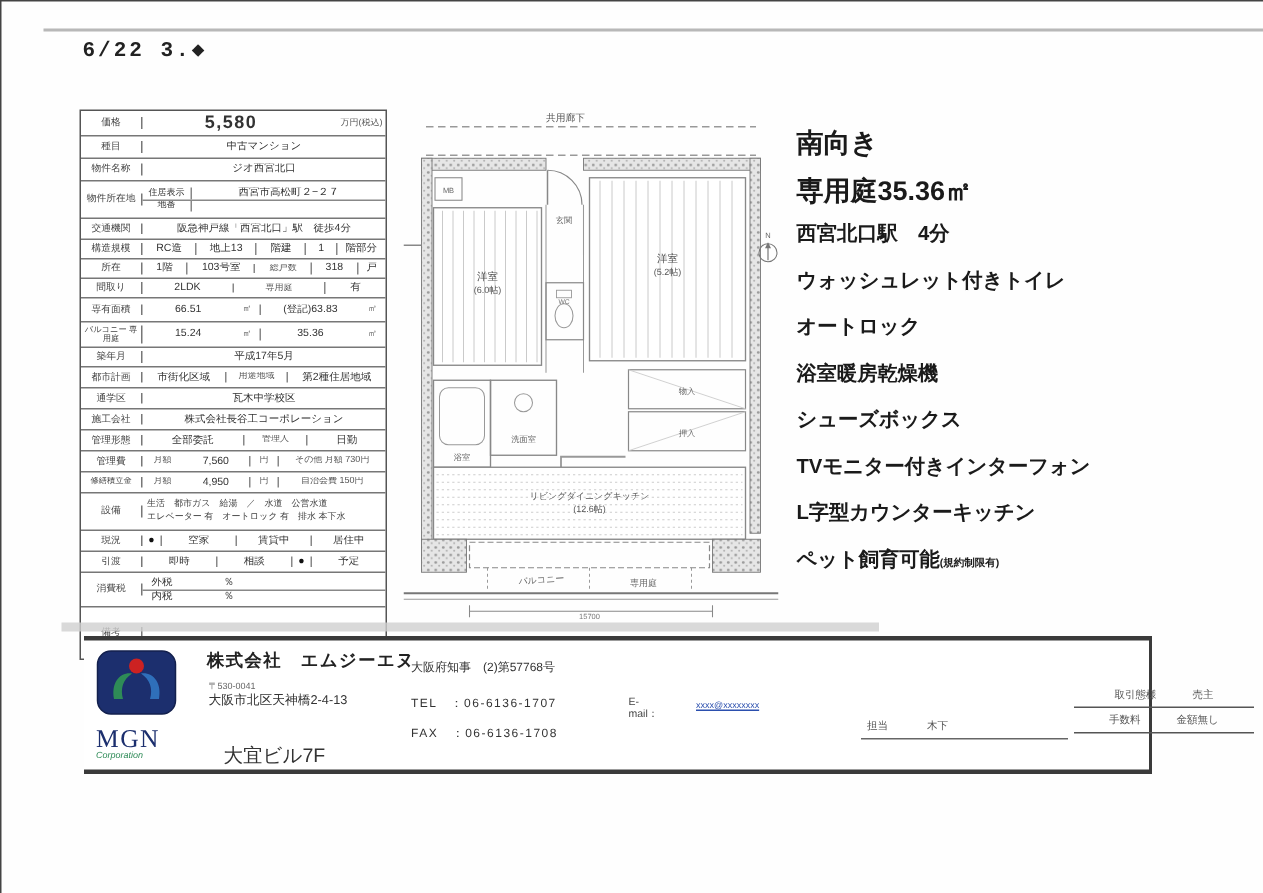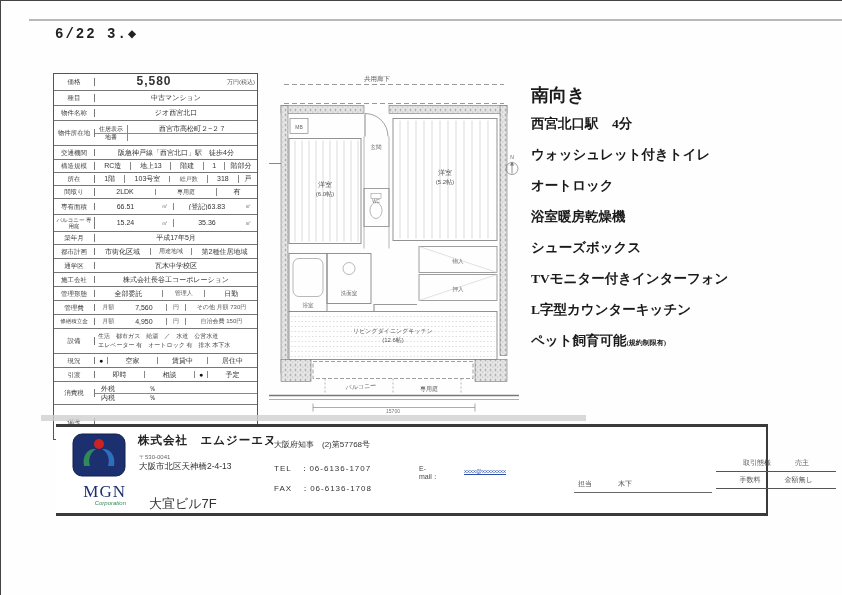--- a/index.html
+++ b/index.html
@@ -26,26 +26,26 @@
   .subrow{display:flex;flex:1;align-items:stretch;}
   .subrow + .subrow{border-top:1px solid #888;}
   .equip{flex:1;display:flex;flex-direction:column;justify-content:center;font-size:6px;color:#444;
          padding:1px 3px;line-height:1.5;white-space:nowrap;overflow:hidden;}
   
   .plan{position:absolute;left:268px;top:66px;width:250px;height:348px;}
   
   .features{position:absolute;left:530px;top:82px;width:300px;color:#1a1a1a;}
   .fline{font-weight:bold;white-space:nowrap;}
   .f-big{font-size:18px;margin-bottom:8px;}
-  .f-std{font-size:13.5px;margin-bottom:13px;font-family:Liberation Serif, serif;}
+  .f-std{font-size:13.5px;margin-bottom:13px;}
   .pet-note{font-size:7px;vertical-align:baseline;}
   
   .footer{position:absolute;left:55px;top:423px;width:710px;height:86px;background:#fff;
           border-top:3px solid #3a3a3a;border-bottom:3px solid #3a3a3a;border-right:2px solid #3a3a3a;}
-  .logo{position:absolute;left:8px;top:6px;width:62px;text-align:right;}
+  .logo{position:absolute;left:8px;top:6px;width:62px;text-align:left;}
   .logo-mgn{font-family:"Liberation Serif","DejaVu Serif",serif;font-size:17px;letter-spacing:1px;color:#1c2f6e;margin-top:1px;}
   .logo-corp{font-size:6px;color:#2e8b57;font-style:italic;margin-top:-2px;}
   .co-name{position:absolute;left:82px;top:6px;font-size:11.5px;font-weight:bold;color:#222;letter-spacing:1px;}
   .co-postal{position:absolute;left:83px;top:26px;font-size:6px;color:#666;}
   .co-addr1{position:absolute;left:83px;top:34px;font-size:8.5px;color:#333;}
   .co-addr2{position:absolute;left:93px;top:68px;font-size:13px;color:#333;}
   .license{position:absolute;left:218px;top:12px;font-size:8px;color:#333;}
   .telrow{position:absolute;left:218px;top:36px;font-size:8px;color:#333;letter-spacing:1px;}
   .faxrow{position:absolute;left:218px;top:56px;font-size:8px;color:#333;letter-spacing:1px;}
   .email-label{position:absolute;left:363px;top:38px;font-size:7px;color:#444;width:22px;line-height:1.2;}
@@ -353,20 +353,21 @@
     <line x1="44" y1="339" x2="206" y2="339" stroke="#888" stroke-width="0.7"></line>
     <line x1="44" y1="335" x2="44" y2="343" stroke="#888" stroke-width="0.7"></line>
     <line x1="206" y1="335" x2="206" y2="343" stroke="#888" stroke-width="0.7"></line>
     <text x="124" y="344" font-size="5" fill="#777" text-anchor="middle">15700</text>
   </svg>
 
   <div class="scanline-mid"></div>
 
   <div class="features">
     <div class="fline f-big">南向き</div>
+    <div class="fline f-big">専用庭35.36㎡</div>
     <div class="fline f-std">西宮北口駅　4分</div>
     <div class="fline f-std">ウォッシュレット付きトイレ</div>
     <div class="fline f-std">オートロック</div>
     <div class="fline f-std">浴室暖房乾燥機</div>
     <div class="fline f-std">シューズボックス</div>
     <div class="fline f-std">TVモニター付きインターフォン</div>
     <div class="fline f-std">L字型カウンターキッチン</div>
     <div class="fline f-std"><span>ペット飼育可能</span><span class="pet-note">(規約制限有)</span></div>
   </div>
 

